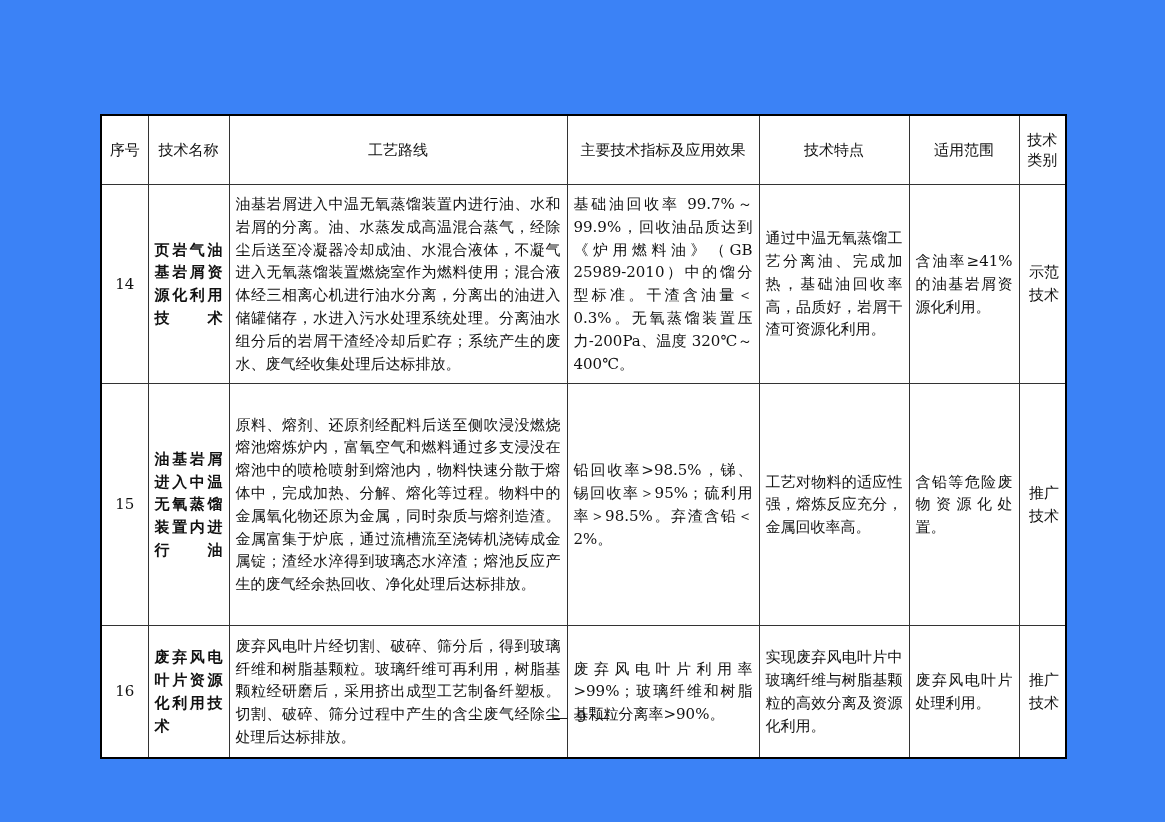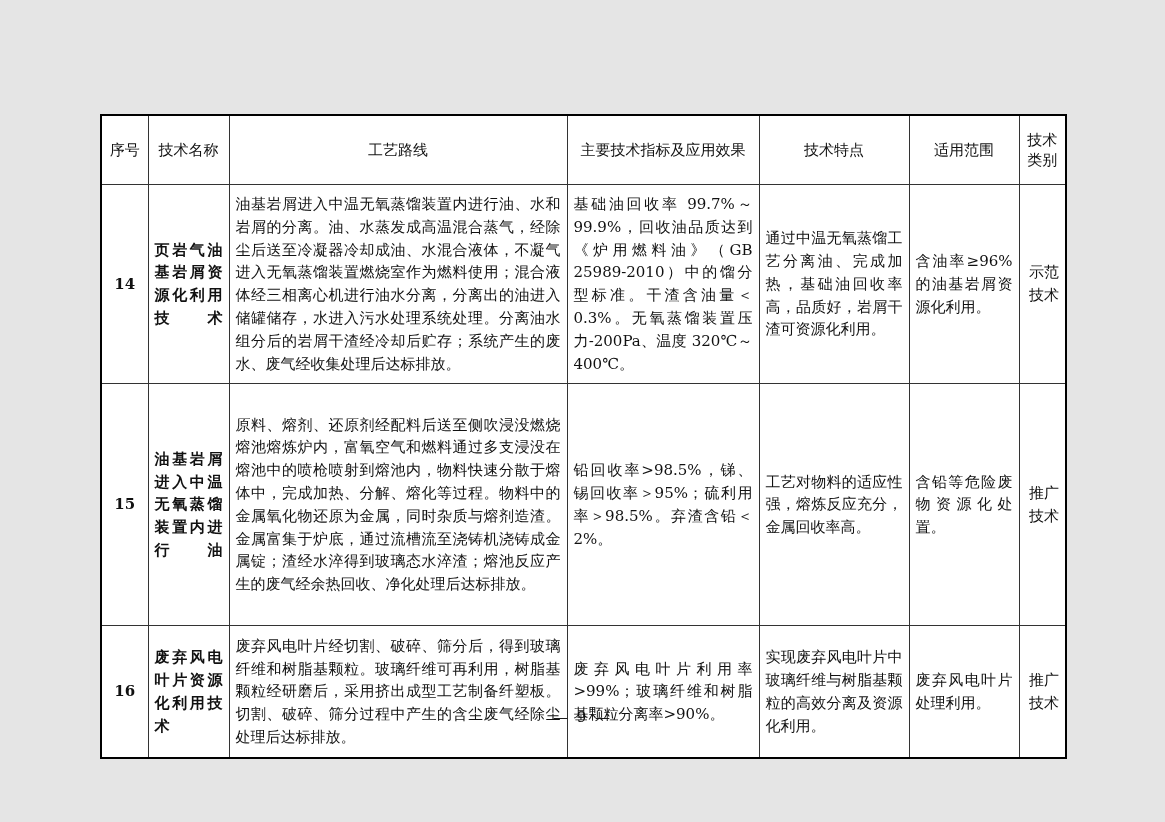--- a/index.html
+++ b/index.html
@@ -15,21 +15,21 @@
     position: relative;
     overflow: hidden;
   }
 
   .page {
     position: absolute;
     left: 0;
     top: 0;
     width: 1165px;
     height: 822px;
-    background: #e5e5e5;
+    background: #3b82f6;
   }
 
   .tech-table {
     position: absolute;
     left: 100px;
     top: 114px;
     width: 965px;
     border-collapse: collapse;
     table-layout: fixed;
     background: #ffffff;
@@ -72,21 +72,20 @@
   .col-index  { width: 192px; }
   .col-feat   { width: 150px; }
   .col-scope  { width: 110px; }
   .col-type   { width: 47px;  }
 
   .cell-no {
     text-align: center;
     vertical-align: middle;
     font-family: "DejaVu Serif", "Liberation Serif", serif;
     font-size: 15px;
-    font-weight: bold;
   }
 
   .cell-name {
     text-align: justify;
     text-align-last: justify;
     vertical-align: middle;
     line-height: 1.55;
     padding-left: 5px;
     padding-right: 5px;
     font-weight: bold;
@@ -178,21 +177,21 @@
         <th>技术类别</th>
       </tr>
     </thead>
     <tbody>
       <tr class="row-14">
         <td class="cell-no">14</td>
         <td class="cell-name">页岩气油基岩屑资源化利用技术</td>
         <td class="cell-route">油基岩屑进入中温无氧蒸馏装置内进行油、水和岩屑的分离。油、水蒸发成高温混合蒸气，经除尘后送至冷凝器冷却成油、水混合液体，不凝气进入无氧蒸馏装置燃烧室作为燃料使用；混合液体经三相离心机进行油水分离，分离出的油进入储罐储存，水进入污水处理系统处理。分离油水组分后的岩屑干渣经冷却后贮存；系统产生的废水、废气经收集处理后达标排放。</td>
         <td class="cell-index">基础油回收率 99.7%～99.9%，回收油品质达到《炉用燃料油》（GB 25989-2010）中的馏分型标准。干渣含油量＜0.3%。无氧蒸馏装置压力-200Pa、温度 320℃～400℃。</td>
         <td class="cell-feature">通过中温无氧蒸馏工艺分离油、完成加热，基础油回收率高，品质好，岩屑干渣可资源化利用。</td>
-        <td class="cell-scope">含油率≥96%的油基岩屑资源化利用。</td>
+        <td class="cell-scope">含油率≥41%的油基岩屑资源化利用。</td>
         <td class="cell-type">示范技术</td>
       </tr>
       <tr class="row-15">
         <td class="cell-no">15</td>
         <td class="cell-name">油基岩屑进入中温无氧蒸馏装置内进行油</td>
         <td class="cell-route">原料、熔剂、还原剂经配料后送至侧吹浸没燃烧熔池熔炼炉内，富氧空气和燃料通过多支浸没在熔池中的喷枪喷射到熔池内，物料快速分散于熔体中，完成加热、分解、熔化等过程。物料中的金属氧化物还原为金属，同时杂质与熔剂造渣。金属富集于炉底，通过流槽流至浇铸机浇铸成金属锭；渣经水淬得到玻璃态水淬渣；熔池反应产生的废气经余热回收、净化处理后达标排放。</td>
         <td class="cell-index">铅回收率&gt;98.5%，锑、锡回收率＞95%；硫利用率＞98.5%。弃渣含铅＜2%。</td>
         <td class="cell-feature">工艺对物料的适应性强，熔炼反应充分，金属回收率高。</td>
         <td class="cell-scope">含铅等危险废物资源化处置。</td>
         <td class="cell-type">推广技术</td>

